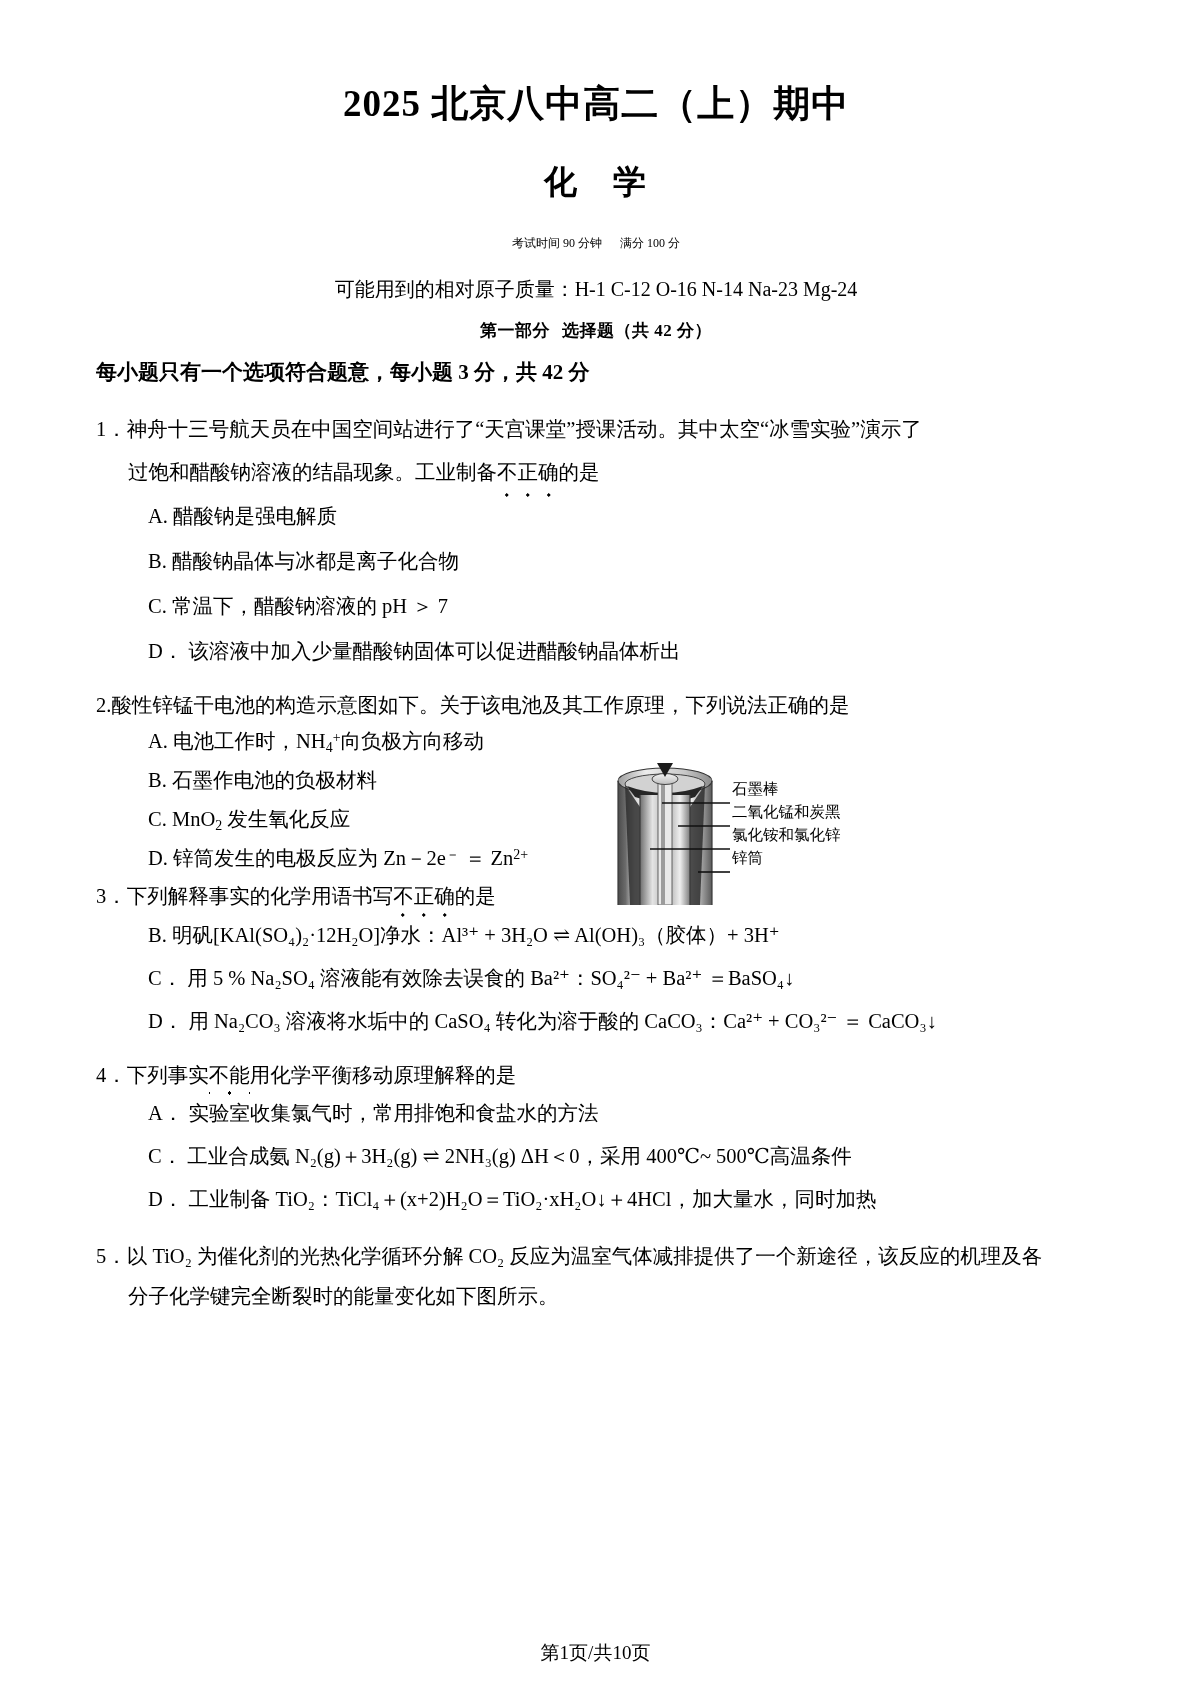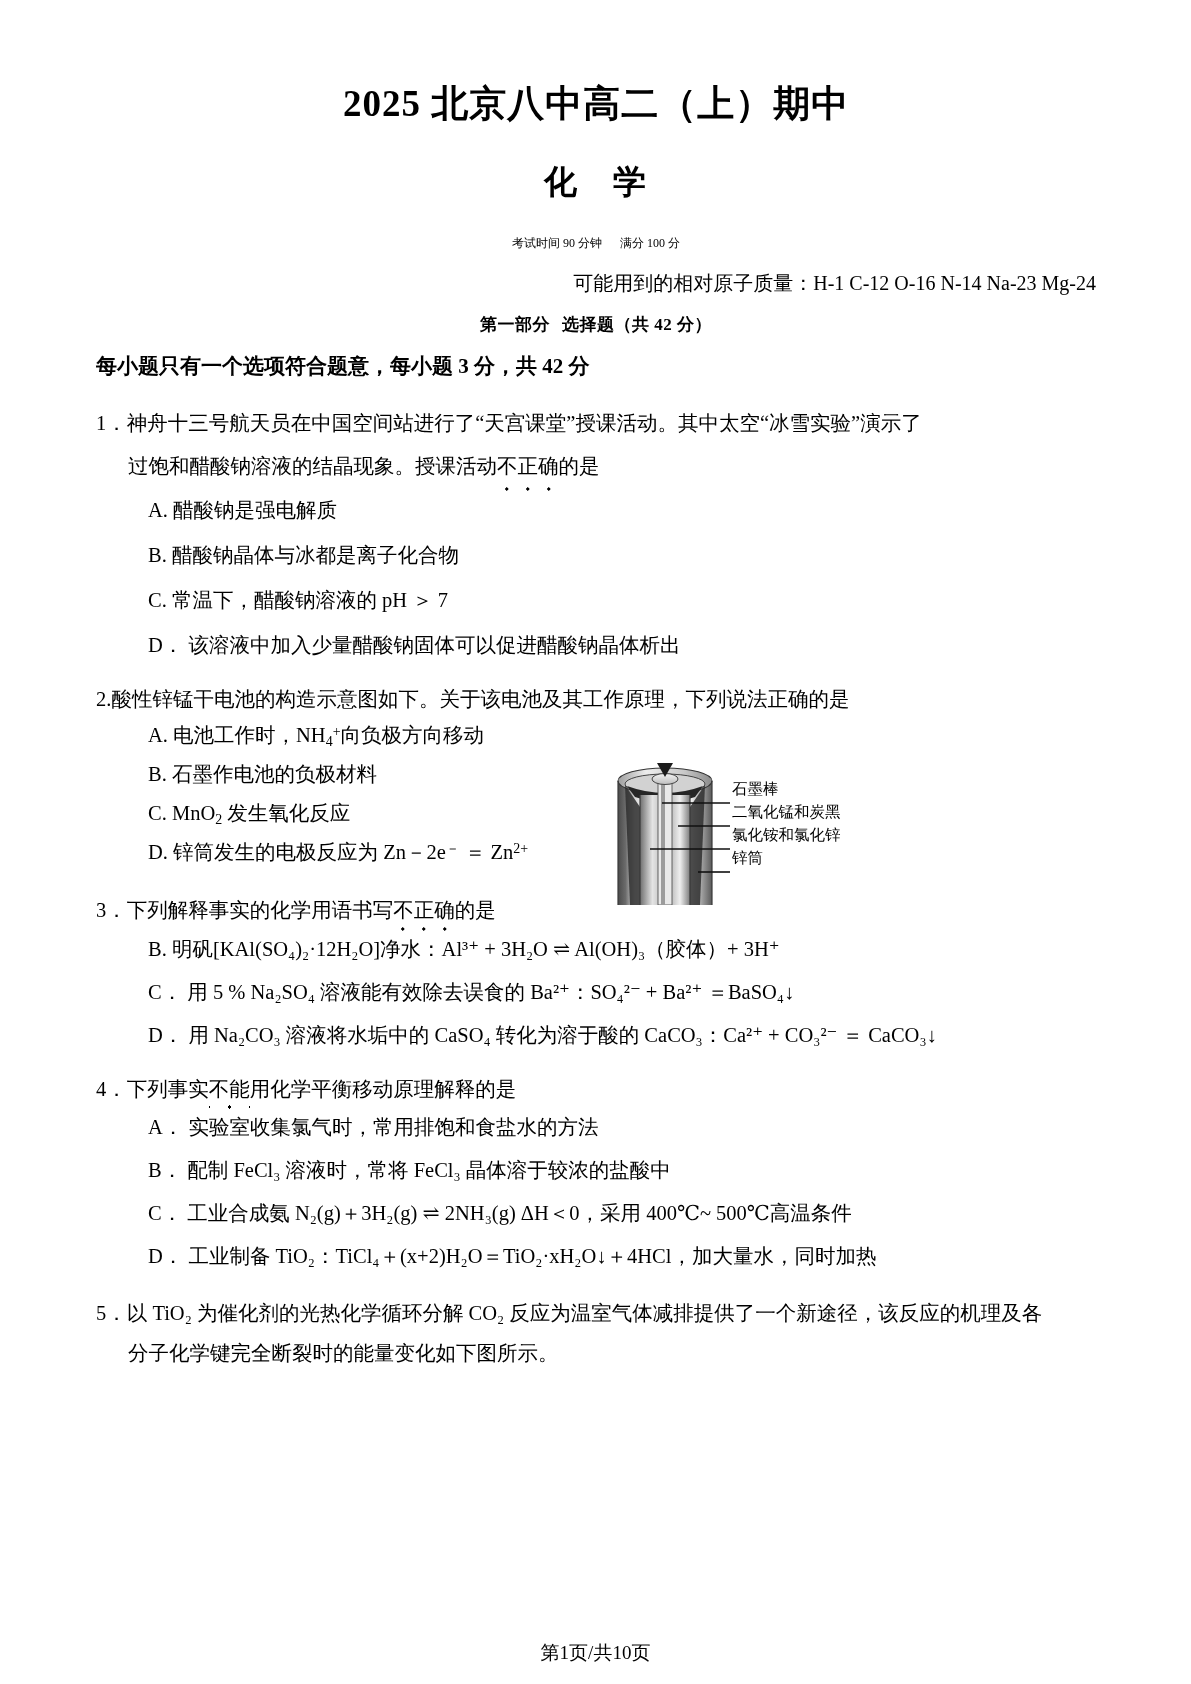--- a/index.html
+++ b/index.html
@@ -50,22 +50,22 @@
 
   .exam-meta {
     text-align: center;
     font-size: 12px;
     margin-top: 30px;
   }
   .exam-meta .sp { display:inline-block; width: 18px; }
 
   .atomic-mass {
     font-size: 20px;
-    margin-top: 18px;
-    text-align: right;
+    margin-top: 24px;
+    text-align: center;
     padding-left: 0px;
   }
 
   .part-title {
     text-align: center;
     font-size: 17px;
     font-weight: bold;
     margin-top: 16px;
     letter-spacing: 0.5px;
   }
@@ -163,21 +163,21 @@
       <span>第一部分</span><span class="sp"></span><span>选择题（共 42 分）</span>
     </div>
 
     <div class="instruction">每小题只有一个选项符合题意，每小题 3 分，共 42 分</div>
 
     <div class="q q-wide">
       <div class="q-stem">
         <span>1．</span><span>神舟十三号航天员在中国空间站进行了“天宫课堂”授课活动。其中太空“冰雪实验”演示了</span>
       </div>
       <div class="hang">
-        <span>过饱和醋酸钠溶液的结晶现象。授课活动</span><span class="dotted">不正确</span><span>的是</span>
+        <span>过饱和醋酸钠溶液的结晶现象。工业制备</span><span class="dotted">不正确</span><span>的是</span>
       </div>
       <div class="opt-sp">A. 醋酸钠是强电解质</div>
       <div class="opt-sp">B. 醋酸钠晶体与冰都是离子化合物</div>
       <div class="opt-sp">C. 常温下，醋酸钠溶液的 pH ＞ 7</div>
       <div class="opt-sp">D． 该溶液中加入少量醋酸钠固体可以促进醋酸钠晶体析出</div>
     </div>
 
     <div class="q" style="margin-top:14px;">
       <div class="q-stem">
         <span>2.</span><span>酸性锌锰干电池的构造示意图如下。关于该电池及其工作原理，下列说法正确的是</span>
@@ -187,35 +187,34 @@
       </div>
       <div class="opt-tight">B. 石墨作电池的负极材料</div>
       <div class="opt-tight">
         <span>C. MnO</span><sub>2</sub><span> 发生氧化反应</span>
       </div>
       <div class="opt-tight">
         <span>D. 锌筒发生的电极反应为 Zn－2e</span><sup>－</sup><span> ＝ Zn</span><sup>2+</sup>
       </div>
     </div>
 
-    <div class="q" style="margin-top:22px;">
+    <div class="q" style="margin-top:2px;">
       <div class="q-stem">
         <span>3．</span><span>下列解释事实的化学用语书写</span><span class="dotted">不正确</span><span>的是</span>
       </div>
       <div class="opt-tight" style="line-height:2.1">B. 明矾[KAl(SO₄)₂·12H₂O]净水：Al³⁺ + 3H₂O ⇌ Al(OH)₃（胶体）+ 3H⁺</div>
       <div class="opt-tight" style="line-height:2.1">C． 用 5 % Na₂SO₄ 溶液能有效除去误食的 Ba²⁺：SO₄²⁻ + Ba²⁺ ＝BaSO₄↓</div>
       <div class="opt-tight" style="line-height:2.1">D． 用 Na₂CO₃ 溶液将水垢中的 CaSO₄ 转化为溶于酸的 CaCO₃：Ca²⁺ + CO₃²⁻ ＝ CaCO₃↓</div>
     </div>
 
     <div class="q" style="margin-top:16px;">
       <div class="q-stem">
         <span>4．</span><span>下列事实</span><span class="dotted">不能</span><span>用化学平衡移动原理解释的是</span>
       </div>
       <div class="opt-tight" style="line-height:2.1">A． 实验室收集氯气时，常用排饱和食盐水的方法</div>
-      <div class="opt-tight" style="line-height:2.1">B． 配制 FeCl₃ 溶液时，常将 FeCl₃ 晶体溶于较浓的盐酸中</div>
       <div class="opt-tight" style="line-height:2.1">C． 工业合成氨 N₂(g)＋3H₂(g) ⇌ 2NH₃(g) ΔH＜0，采用 400℃~ 500℃高温条件</div>
       <div class="opt-tight" style="line-height:2.1">D． 工业制备 TiO₂：TiCl₄＋(x+2)H₂O＝TiO₂·xH₂O↓＋4HCl，加大量水，同时加热</div>
     </div>
 
     <div class="q" style="margin-top:16px; line-height:1.95;">
       <div class="q-stem">
         <span>5．</span><span>以 TiO₂ 为催化剂的光热化学循环分解 CO₂ 反应为温室气体减排提供了一个新途径，该反应的机理及各</span>
       </div>
       <div class="hang">分子化学键完全断裂时的能量变化如下图所示。</div>
     </div>

